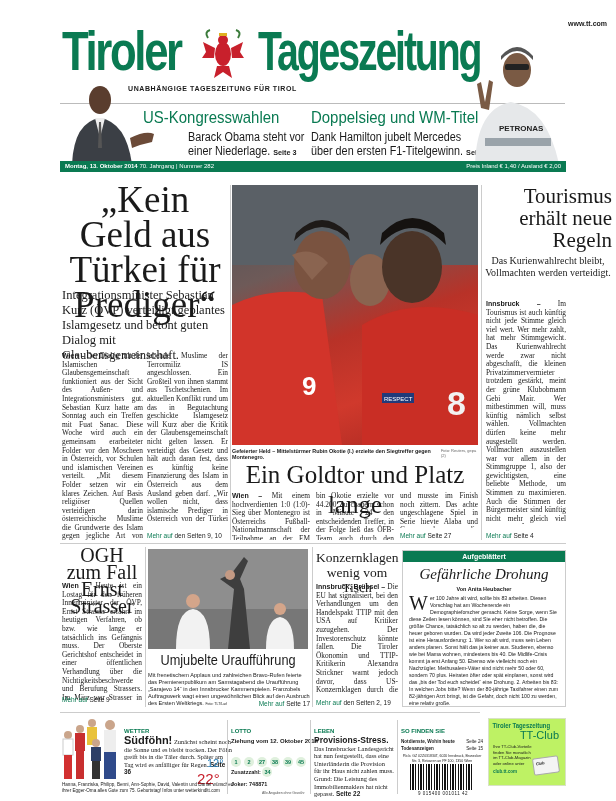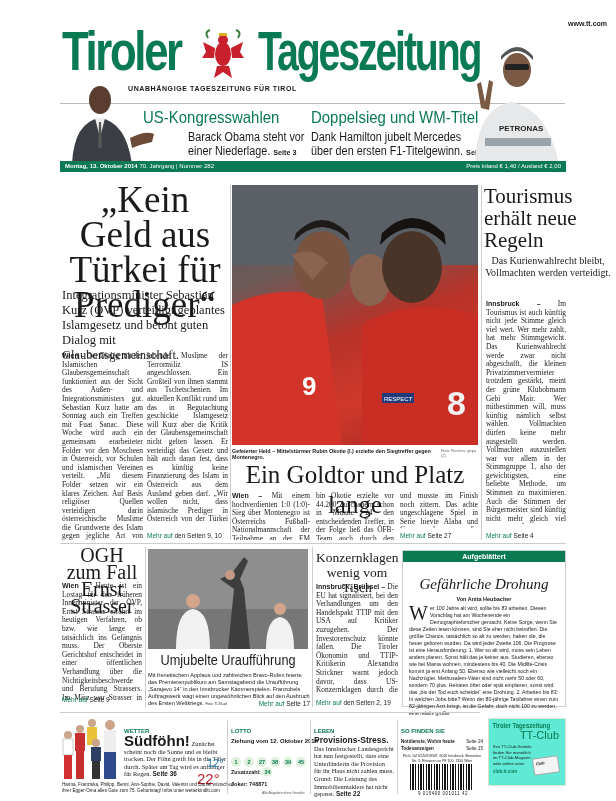--- a/index.html
+++ b/index.html
@@ -33,44 +33,44 @@
   .more { font-family: "Liberation Sans", sans-serif; font-size: 6.5px; }
   .more span.g { color: #0a7a52; }
   .vline { width: 1px; background: #ccc; }
 
   
   .photo-foot { left: 232px; top: 185px; width: 246px; height: 260px; background: linear-gradient(160deg,#4c5258 0%,#6e5a58 30%,#b83228 55%,#d0392c 75%,#a52620 100%); overflow: hidden; }
   .caption { left: 232px; top: 448px; width: 246px; font-family: "Liberation Sans", sans-serif; font-size: 5.4px; display: flex; justify-content: space-between; }
   .foot-h { left: 232px; top: 460px; width: 246px; text-align: center; font-family: "Liberation Serif", serif; font-size: 25px; line-height: 30px; }
 
   
-  .tour-h { left: 484px; top: 185px; width: 128px; text-align: left; font-family: "Liberation Serif", serif; font-size: 21px; line-height: 22px; }
+  .tour-h { left: 484px; top: 185px; width: 128px; text-align: right; font-family: "Liberation Serif", serif; font-size: 21px; line-height: 22px; }
   .tour-sub { left: 484px; top: 255px; width: 128px; text-align: center; font-family: "Liberation Serif", serif; font-size: 10px; line-height: 12px; }
 
   
   .ogh-h { left: 62px; top: 547px; width: 80px; text-align: center; font-family: "Liberation Serif", serif; font-size: 20px; line-height: 17px; }
   .photo-play { left: 148px; top: 549px; width: 160px; height: 100px; background: linear-gradient(180deg,#9c9c9c,#6a6a6a 60%,#444); overflow: hidden; }
   .play-h { left: 148px; top: 651px; width: 160px; text-align: center; font-family: "Liberation Sans", sans-serif; font-size: 15px; transform: scaleX(0.85); transform-origin: center top; }
   .play-t { left: 148px; top: 672px; width: 162px; font-family: "Liberation Sans", sans-serif; font-size: 5.6px; line-height: 7px; }
   .konz-h { left: 316px; top: 550px; width: 82px; text-align: center; font-family: "Liberation Serif", serif; font-size: 13.5px; line-height: 15px; }
 
   .box { left: 402px; top: 550px; width: 164px; height: 157px; border: 1px solid #ccc; }
   .box-head { height: 11px; background: #0a7a52; color: #fff; text-align: center; font-family: "Liberation Sans", sans-serif; font-weight: bold; font-size: 7px; line-height: 11px; }
-  .box-h { text-align: center; font-family: "Liberation Serif", serif; font-style: italic; font-size: 15px; margin-top: 14px; }
+  .box-h { text-align: center; font-family: "Liberation Serif", serif; font-style: italic; font-size: 15px; margin-top: 4px; }
   .box-by { text-align: center; font-family: "Liberation Sans", sans-serif; font-weight: bold; font-size: 5.5px; margin-top: 3px; }
   .box-t { font-family: "Liberation Sans", sans-serif; font-size: 5.2px; line-height: 7px; padding: 3px 6px; }
   .dropcap { float: left; font-family: "Liberation Serif", serif; font-size: 20px; line-height: 16px; margin-right: 2px; }
 
   
   .hline { height: 1px; background: #ccc; }
   .kids { left: 62px; top: 717px; width: 58px; height: 62px; }
   .sec-lbl { font-family: "Liberation Sans", sans-serif; font-weight: bold; font-size: 6px; color: #0a7a52; }
   .small-serif { font-family: "Liberation Serif", serif; font-size: 6.4px; line-height: 7.6px; }
   .ball { display: inline-block; width: 10px; height: 10px; border-radius: 50%; background: #dff0dd; color: #0a7a52; font-family: "Liberation Sans", sans-serif; font-weight: bold; font-size: 5.5px; line-height: 10px; text-align: center; margin-right: 3px; }
-  .ttclub { left: 488px; top: 718px; width: 78px; height: 68px; background: #5eead4; border: 1px solid #d8e2c6; }
+  .ttclub { left: 488px; top: 718px; width: 78px; height: 68px; background: #bef264; border: 1px solid #d8e2c6; }
   .barcode { height: 26px; background: repeating-linear-gradient(90deg,#111 0 1px,#fff 1px 2px,#111 2px 4px,#fff 4px 5px,#111 5px 6px,#fff 6px 8px); }
 </style>
 </head>
 <body>
 
 <div class="abs url">www.tt.com</div>
 <div class="abs logo-left">Tiroler</div>
 <svg class="abs eagle" viewBox="0 0 42 52">
   <path d="M6 10 Q2 4 8 2 M36 10 Q40 4 34 2" stroke="#3a7a3a" stroke-width="2" fill="none"></path>
   <ellipse cx="21" cy="26" rx="8" ry="12" fill="#c8202c"></ellipse>
@@ -219,21 +219,21 @@
     <rect x="14" y="34" width="8" height="28" fill="#c82f2f"></rect>
   <circle cx="6" cy="18" r="4" fill="#caa58b"></circle>
     <rect x="1" y="22" width="10" height="16" fill="#fff" stroke="#ccc"></rect>
     <rect x="2" y="38" width="8" height="24" fill="#d23030"></rect>
   <circle cx="34" cy="26" r="4" fill="#caa58b"></circle>
     <rect x="29" y="30" width="10" height="14" fill="#2e3f66"></rect>
     <rect x="30" y="44" width="8" height="18" fill="#333"></rect>
 </svg>
 <div class="abs sec-lbl" style="left:124px;top:728px;">WETTER</div>
 <div class="abs small-serif" style="left:124px;top:737px;width:108px;">
-  <b class="sans" style="font-size:15px;">Südföhn!</b> <span>Zunächst scheint noch die Sonne und es bleibt trocken. Der Föhn greift bis in die Täler durch. Später am Tag wird es anfälliger für Regen.</span> <b class="sans">Seite 36</b>
+  <b class="sans" style="font-size:11px;">Südföhn!</b> <span>Zunächst scheint noch die Sonne und es bleibt trocken. Der Föhn greift bis in die Täler durch. Später am Tag wird es anfälliger für Regen.</span> <b class="sans">Seite 36</b>
 </div>
 <div class="abs sans" style="left:207px;top:757px;font-size:11px;color:#2a7fb8;">12°</div>
 <div class="abs sans" style="left:197px;top:770px;font-size:15px;color:#c8202c;">22°</div>
 <div class="abs sans" style="left:62px;top:782px;width:172px;font-size:4.6px;line-height:6px;">
   <span>Hanna, Franziska, Philipp, Benni, Ann-Sophie, David, Valentin und Daniel wünschen ihrer Egger-Oma alles Gute zum 75. Geburtstag!</span> <span>Infos unter wetterkindltt.com</span>
 </div>
 <div class="abs vline" style="left:227px;top:720px;height:74px;"></div>
 
 <div class="abs sec-lbl" style="left:231px;top:728px;">LOTTO</div>
 <div class="abs sans" style="left:231px;top:738px;font-size:6px;font-weight:bold;">Ziehung vom 12. Oktober 2014</div>

